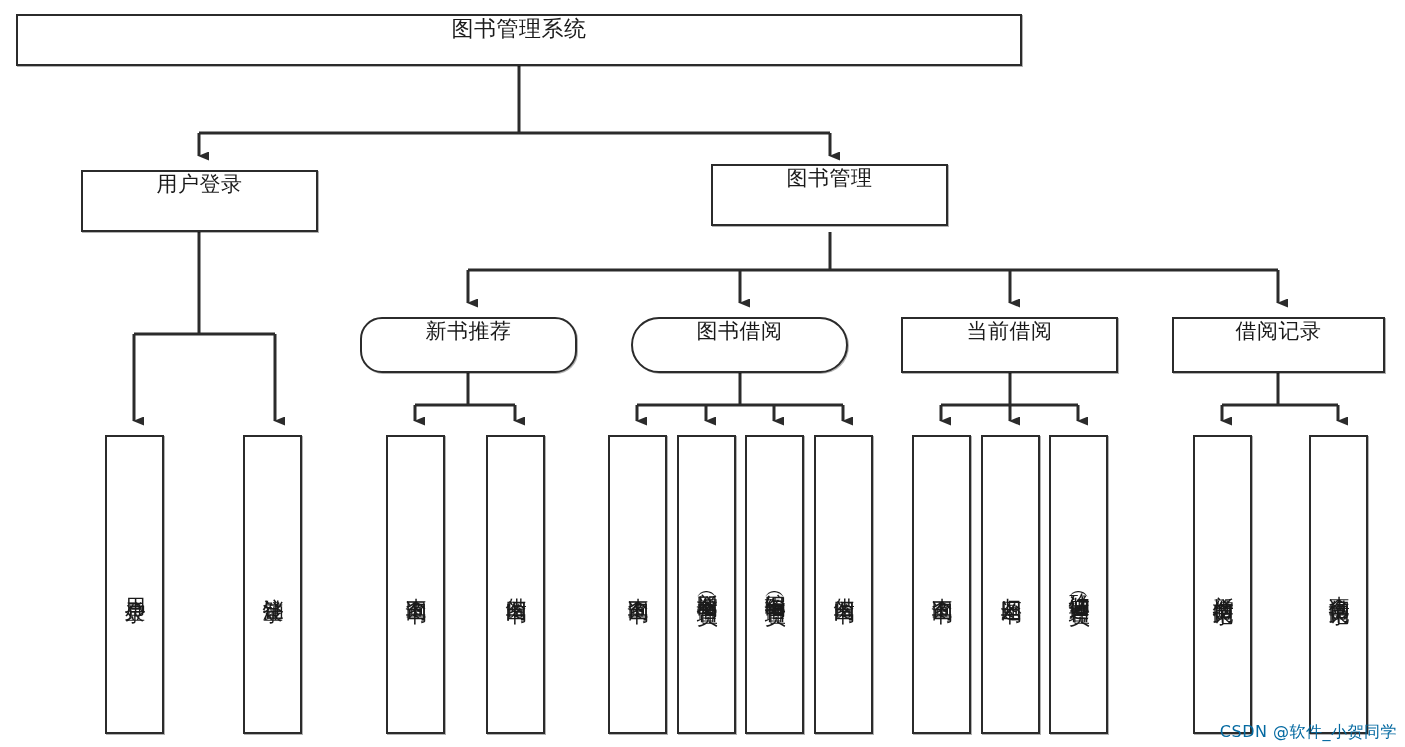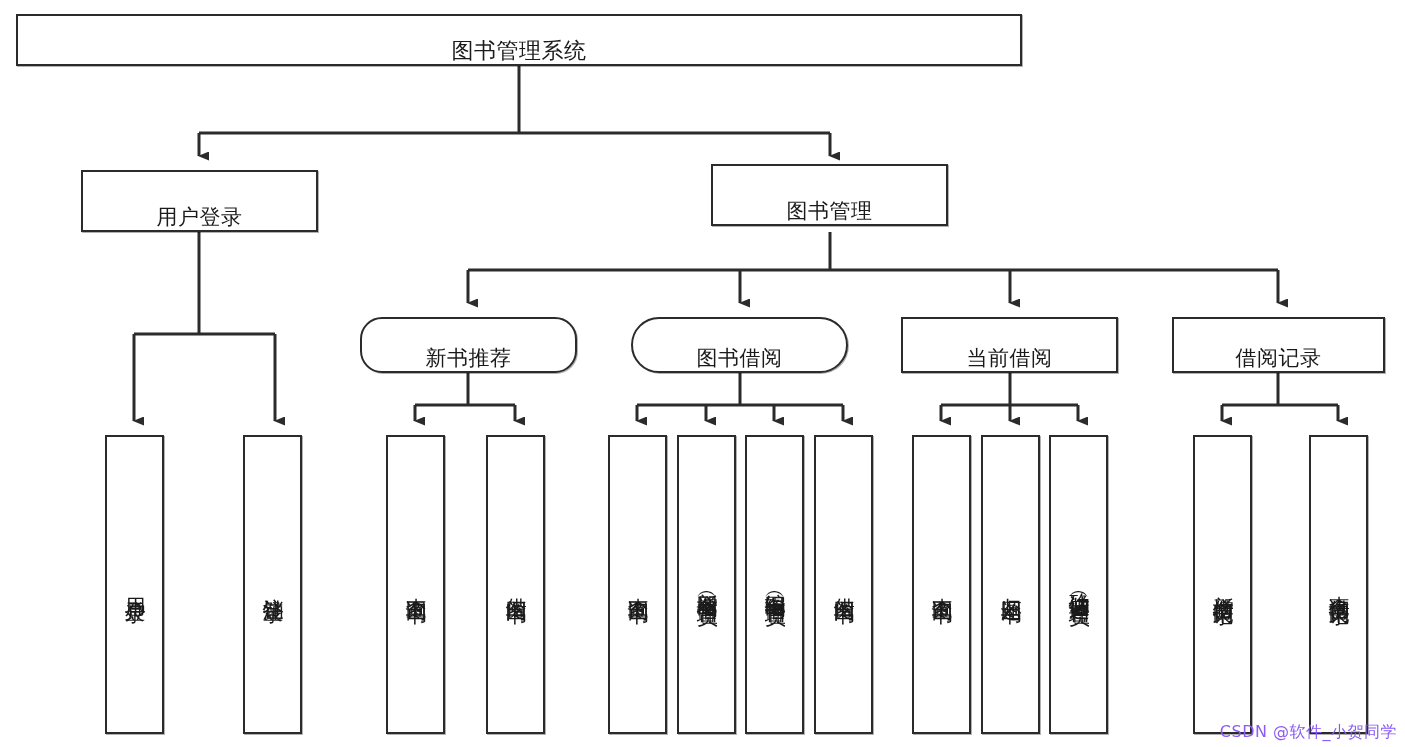--- a/index.html
+++ b/index.html
@@ -25,21 +25,21 @@
     width: 1405px;
     height: 747px;
     pointer-events: none;
   }
   .node {
     position: absolute;
     box-sizing: border-box;
     border: 2px solid #2b2b2b;
     background: #ffffff;
     display: flex;
-    align-items: flex-end;
+    align-items: flex-start;
     justify-content: center;
     color: #1a1a1a;
     box-shadow: 1px 1px 0 rgba(0,0,0,0.30);
   }
   .node-label {
     display: block;
     text-align: center;
     line-height: 1.18;
     letter-spacing: 0.5px;
   }
@@ -65,21 +65,21 @@
     line-height: 1.02;
     letter-spacing: 2px;
     white-space: nowrap;
     max-height: 286px;
   }
   #watermark {
     position: absolute;
     right: 8px;
     bottom: 4px;
     font-size: 16px;
-    color: #8b5cf6;
+    color: #0369a1;
     letter-spacing: 0.5px;
     user-select: none;
     white-space: nowrap;
   }
 </style>
 </head>
 <body>
 
 <div id="diagram-canvas">
 

